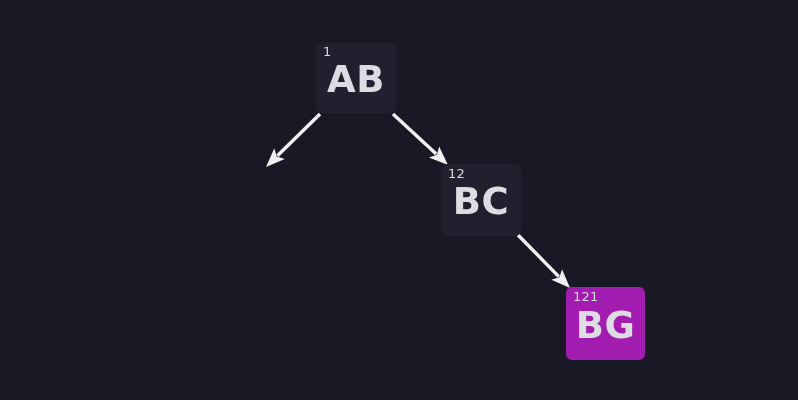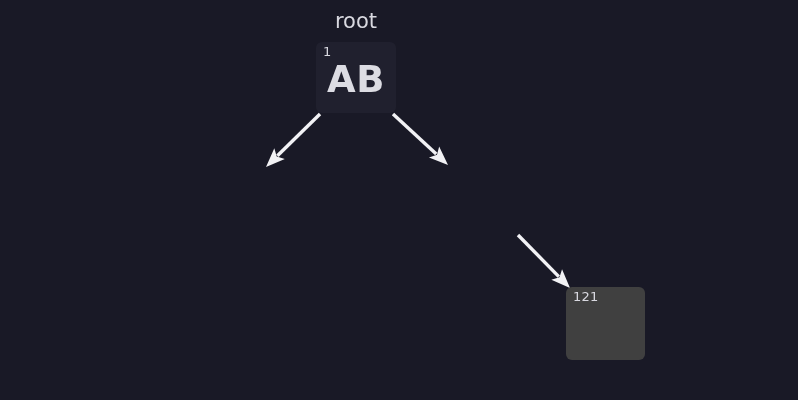--- a/index.html
+++ b/index.html
@@ -74,26 +74,30 @@
       <g>
         <line x1="393" y1="114" x2="436.2677094905885" y2="154.12096698218207" stroke="#f2f2f5" stroke-width="3.4" stroke-linecap="butt"></line>
         <polygon points="448,165 428.9683582929717,157.58065946762784 437.00097764742674,154.8009065457957 439.167451747176,146.58163711505458" fill="#f2f2f5"></polygon>
       </g>
       <g>
         <line x1="518" y1="235" x2="558.7945492779508" y2="276.5790598409883" stroke="#f2f2f5" stroke-width="3.4" stroke-linecap="butt"></line>
         <polygon points="570,288 551.3399615680298,279.6901885871342 559.4948899480788,277.2928686009265 562.0470929671033,269.185078535213" fill="#f2f2f5"></polygon>
       </g>
     </svg>
 
-  <div class="root-caption" style="left: 313px; top: 9px; width: 86px;">root</div>
 
   <div class="node" style="left: 316px; top: 42px; width: 80px; height: 71px; background: rgb(32, 32, 46);">
     <span class="node-index">1</span>
     <span class="node-label">AB</span>
   </div>
 
 
+  <div class="node" style="left: 441px; top: 164px; width: 80px; height: 72px; background: rgb(32, 32, 46);">
+    <span class="node-index">12</span>
+    <span class="node-label">BC</span>
+  </div>
 
-  <div class="node" style="left: 566px; top: 287px; width: 79px; height: 73px; background: #404040;">
+  <div class="node" style="left: 566px; top: 287px; width: 79px; height: 73px; background: #a21caf;">
     <span class="node-index">121</span>
+    <span class="node-label">BG</span>
   </div>
 
 </div>
 
 </body></html>

